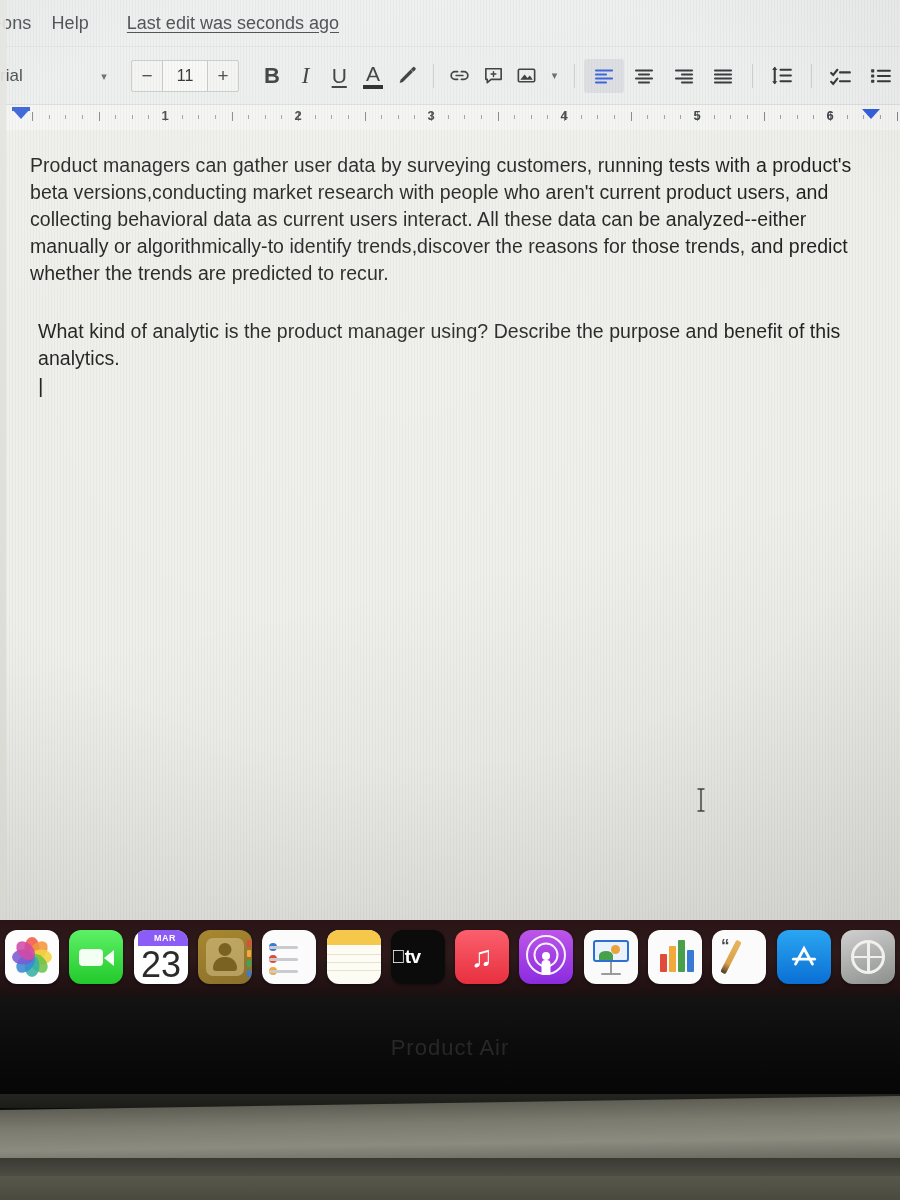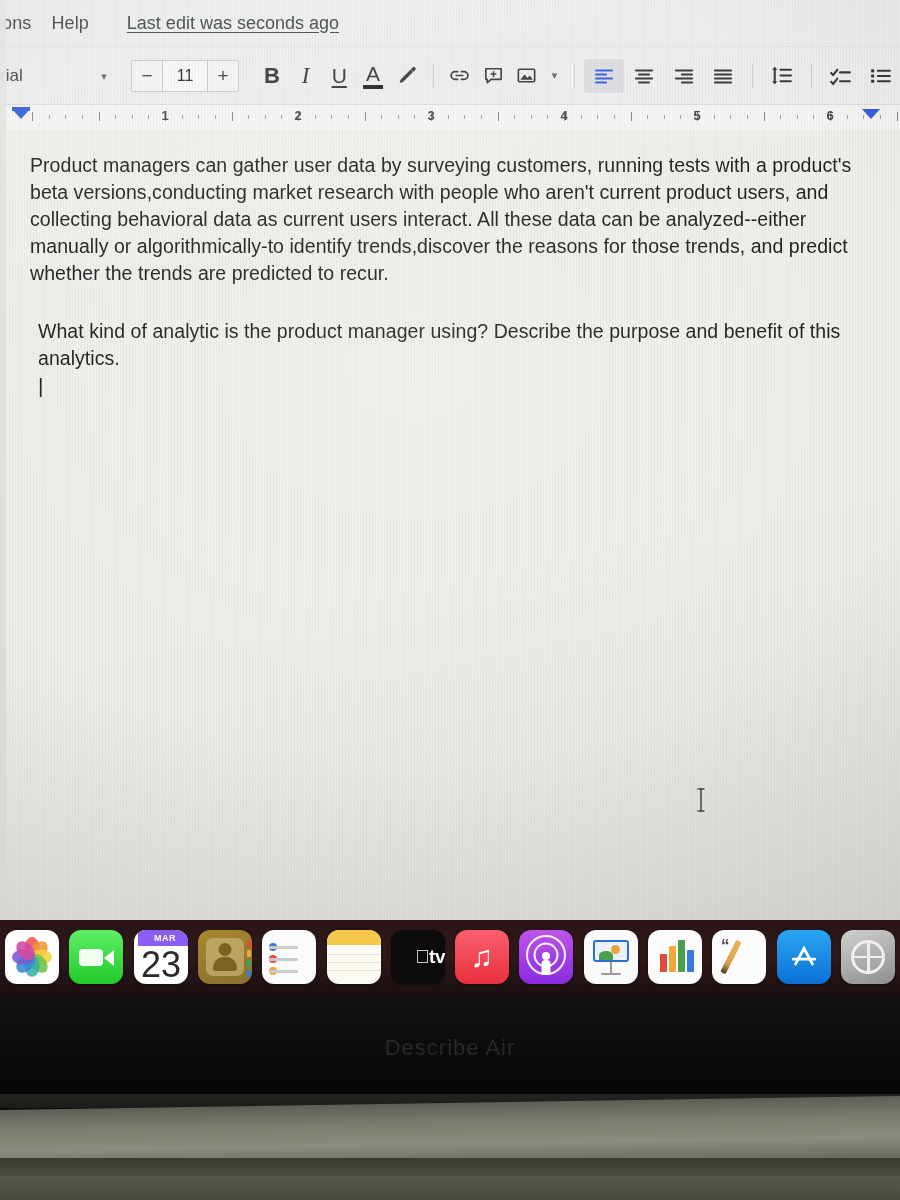--- a/index.html
+++ b/index.html
@@ -228,21 +228,21 @@
     width: 24px; height: 14px; border-radius: 11px 11px 3px 3px; background: #7a6322;
   }
   .ct-tabs { position: absolute; right: 1px; top: 10px; width: 4px; bottom: 10px; }
   .ct-tab { width: 4px; height: 7px; margin-bottom: 3px; border-radius: 1px; }
   .ic-reminders { background: #fbfbfb; }
   .rem-row { position: absolute; left: 7px; height: 3px; background: #c9cbcf; border-radius: 2px; }
   .rem-bullet { position: absolute; left: 7px; width: 8px; height: 8px; border-radius: 50%; }
   .ic-notes { background: #fcfbf4; }
   .notes-top { position: absolute; left:0; top:0; width: 100%; height: 15px; background: #f5c84c; }
   .notes-line { position: absolute; left: 0; width: 100%; height: 1px; background: #e6e2cf; }
-  .ic-tv { background: #0b0b0b; display: flex; align-items: center; justify-content: flex-end; }
+  .ic-tv { background: #0b0b0b; display: flex; align-items: center; justify-content: flex-start; }
   .tv-txt { color: #fff; font-size: 19px; font-weight: 700; letter-spacing: -.5px; }
   .ic-music { background: linear-gradient(180deg,#fb5f6d,#e8303f); display:flex; align-items:center; justify-content:center; }
   .music-note { color: #fff; font-size: 30px; line-height: 1; }
   .ic-podcasts { background: linear-gradient(180deg,#bd56e8,#8a2be0); }
   .pc-ring {
     position: absolute; border: 2.5px solid rgba(255,255,255,.92); border-radius: 50%;
     left: 50%; top: 46%; transform: translate(-50%,-50%);
   }
   .pc-head { position: absolute; left: 50%; top: 22px; transform: translateX(-50%); width: 8px; height: 8px; border-radius: 50%; background: #fff; }
   .pc-body { position: absolute; left: 50%; top: 30px; transform: translateX(-50%); width: 9px; height: 15px; background: #fff; border-radius: 4px 4px 2px 2px; }
@@ -654,20 +654,20 @@
           <div class="set-blade" style="left:-1px;top:12.5px;width:15px;height:2.5px;border-radius:2px"></div>
           <div class="set-blade" style="left:14px;top:12.5px;width:15px;height:2.5px;border-radius:2px"></div>
         </div>
 
       </div>
 
     </div>
   </div>
 
   <div class="bezel">
-    <div class="bezel-logo">Describe Air</div>
+    <div class="bezel-logo">Product Air</div>
   </div>
   <div class="chassis-top"></div>
   <div class="chassis"></div>
   <div class="desk"></div>
   <div class="desk2"></div>
 
 </div>
 
 </body></html>

